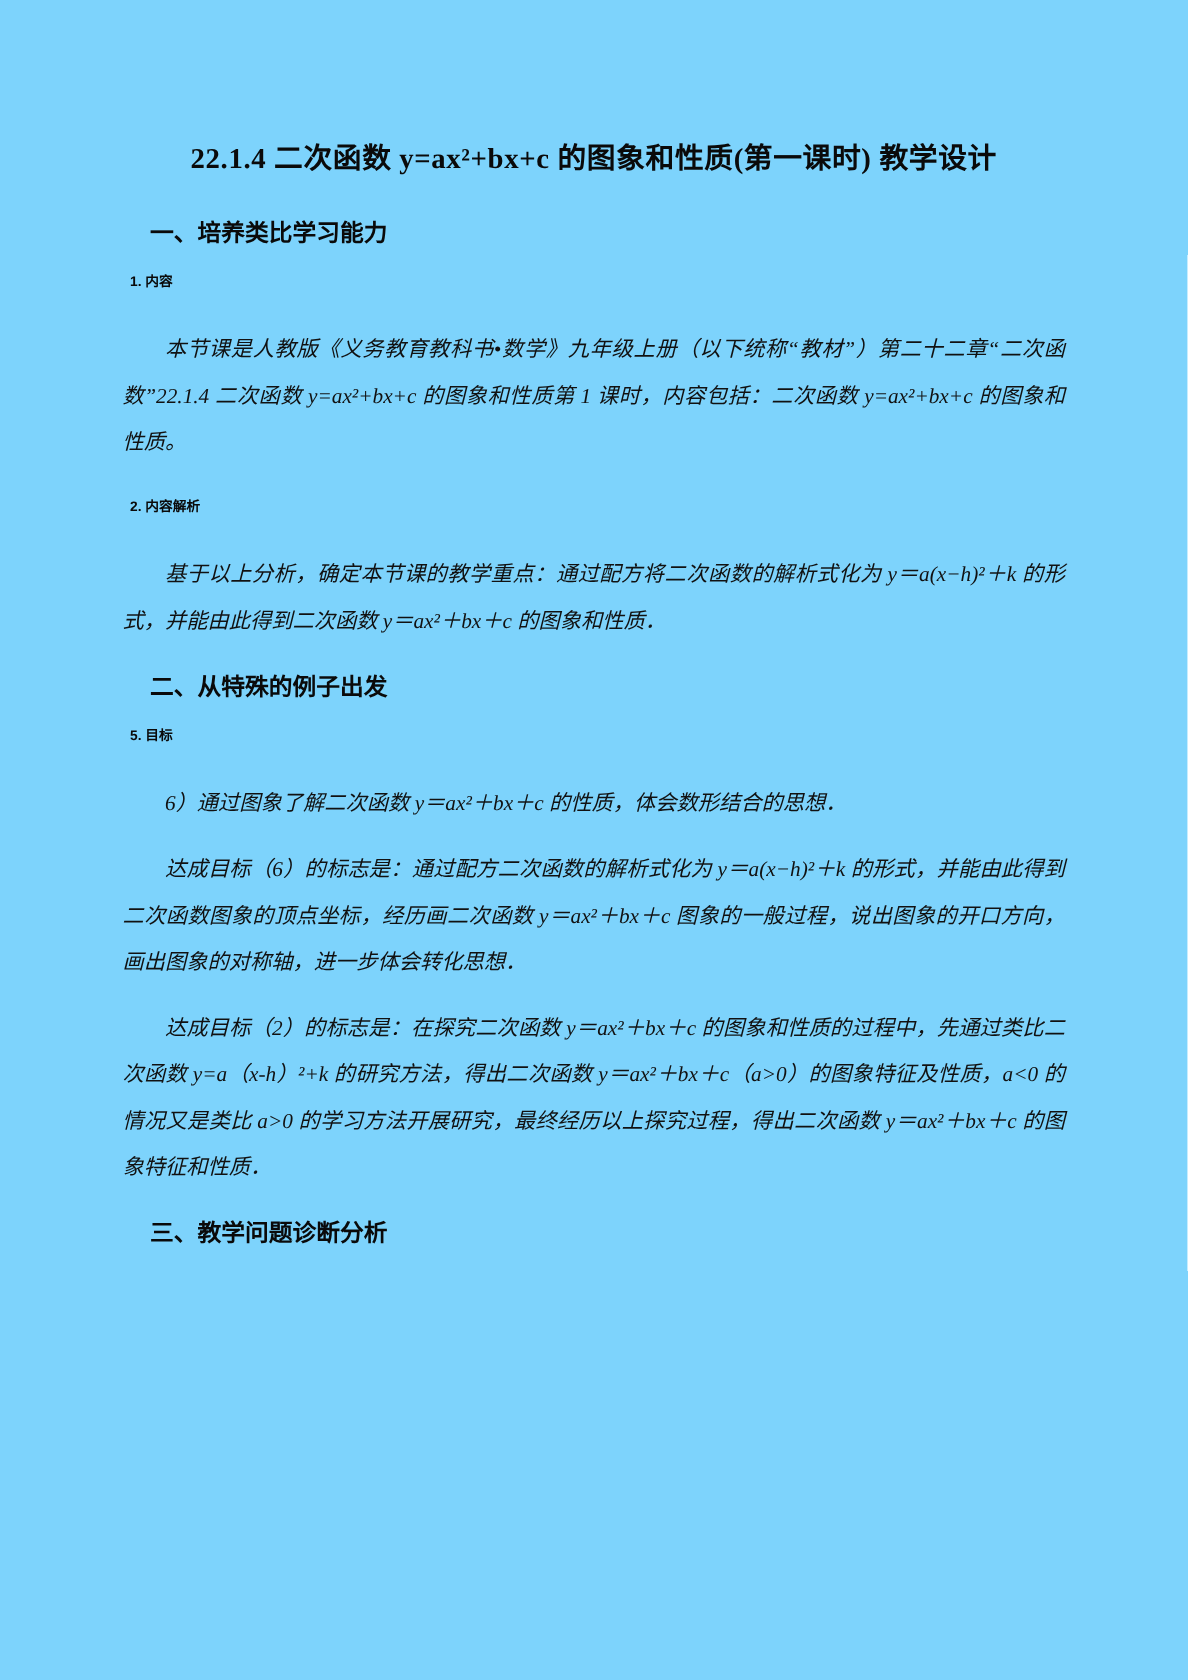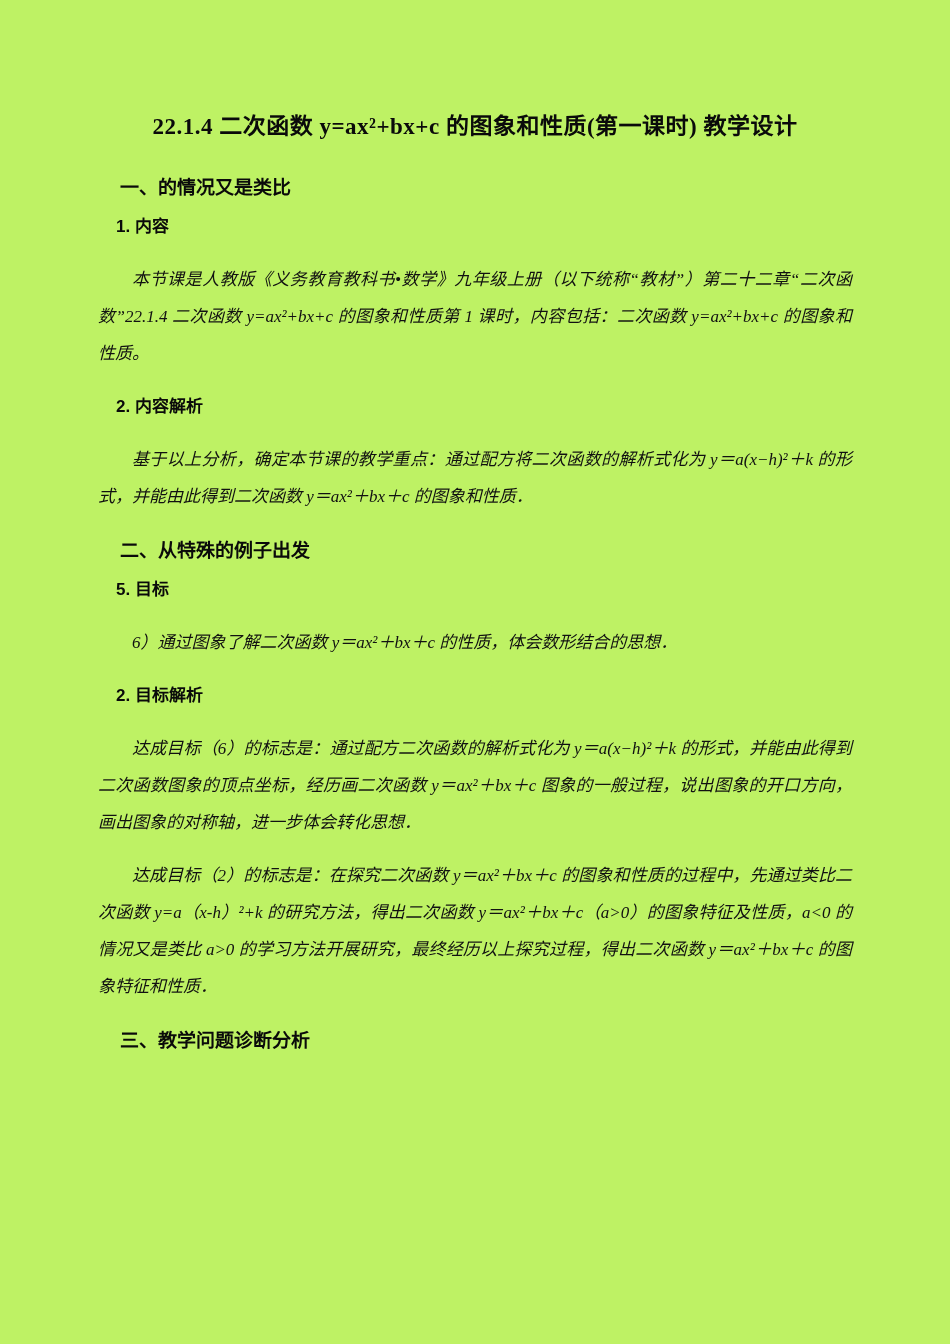--- a/index.html
+++ b/index.html
@@ -5,21 +5,21 @@
   html, body {
     margin: 0;
     padding: 0;
     background: #ffffff;
   }
   .page {
     position: relative;
     width: 950px;
     height: 1344px;
     margin: 0 auto;
-    background: #bef264;
+    background: #7dd3fc;
     box-sizing: border-box;
     padding: 110px 82px 40px 82px;
     overflow: hidden;
     color: #111111;
     font-family: "Liberation Serif", "DejaVu Serif", serif;
   }
   .doc-title {
     font-size: 23px;
     font-weight: bold;
     text-align: center;
@@ -32,21 +32,21 @@
   .section-heading {
     font-size: 19px;
     font-weight: bold;
     line-height: 40px;
     margin: 4px 0 0 0;
     text-indent: 2em;
     color: #0a0a0a;
     font-family: "Liberation Sans", "DejaVu Sans", sans-serif;
   }
   .sub-heading {
-    font-size: 17px;
+    font-size: 11px;
     font-weight: bold;
     line-height: 37px;
     margin: 0;
     text-indent: 2em;
     color: #0a0a0a;
     font-family: "Liberation Sans", "DejaVu Sans", sans-serif;
   }
   .sub-heading:empty { display: none; }
   .para {
     font-size: 17px;
@@ -59,33 +59,32 @@
     font-style: italic;
   }
 </style>
 </head>
 <body>
 
 <div class="page">
 
   <h1 class="doc-title" id="t">22.1.4 二次函数 y=ax²+bx+c 的图象和性质(第一课时) 教学设计</h1>
 
-  <h2 class="section-heading">一、的情况又是类比</h2>
+  <h2 class="section-heading">一、培养类比学习能力</h2>
 
   <h3 class="sub-heading">1. 内容</h3>
   <p class="para">本节课是人教版《义务教育教科书•数学》九年级上册（以下统称“教材”）第二十二章“二次函数”22.1.4 二次函数 y=ax²+bx+c 的图象和性质第 1 课时，内容包括：二次函数 y=ax²+bx+c 的图象和性质。</p>
 
   <h3 class="sub-heading">2. 内容解析</h3>
   <p class="para">基于以上分析，确定本节课的教学重点：通过配方将二次函数的解析式化为 y＝a(x−h)²＋k 的形式，并能由此得到二次函数 y＝ax²＋bx＋c 的图象和性质．</p>
 
   <h2 class="section-heading">二、从特殊的例子出发</h2>
 
   <h3 class="sub-heading">5. 目标</h3>
   <p class="para">6）通过图象了解二次函数 y＝ax²＋bx＋c 的性质，体会数形结合的思想．</p>
 
-  <h3 class="sub-heading">2. 目标解析</h3>
   <p class="para">达成目标（6）的标志是：通过配方二次函数的解析式化为 y＝a(x−h)²＋k 的形式，并能由此得到二次函数图象的顶点坐标，经历画二次函数 y＝ax²＋bx＋c 图象的一般过程，说出图象的开口方向，画出图象的对称轴，进一步体会转化思想．</p>
   <p class="para">达成目标（2）的标志是：在探究二次函数 y＝ax²＋bx＋c 的图象和性质的过程中，先通过类比二次函数 y=a（x-h）²+k 的研究方法，得出二次函数 y＝ax²＋bx＋c（a&gt;0）的图象特征及性质，a&lt;0 的情况又是类比 a&gt;0 的学习方法开展研究，最终经历以上探究过程，得出二次函数 y＝ax²＋bx＋c 的图象特征和性质．</p>
 
   <h2 class="section-heading">三、教学问题诊断分析</h2>
 
 
 </div>
 
 </body></html>

